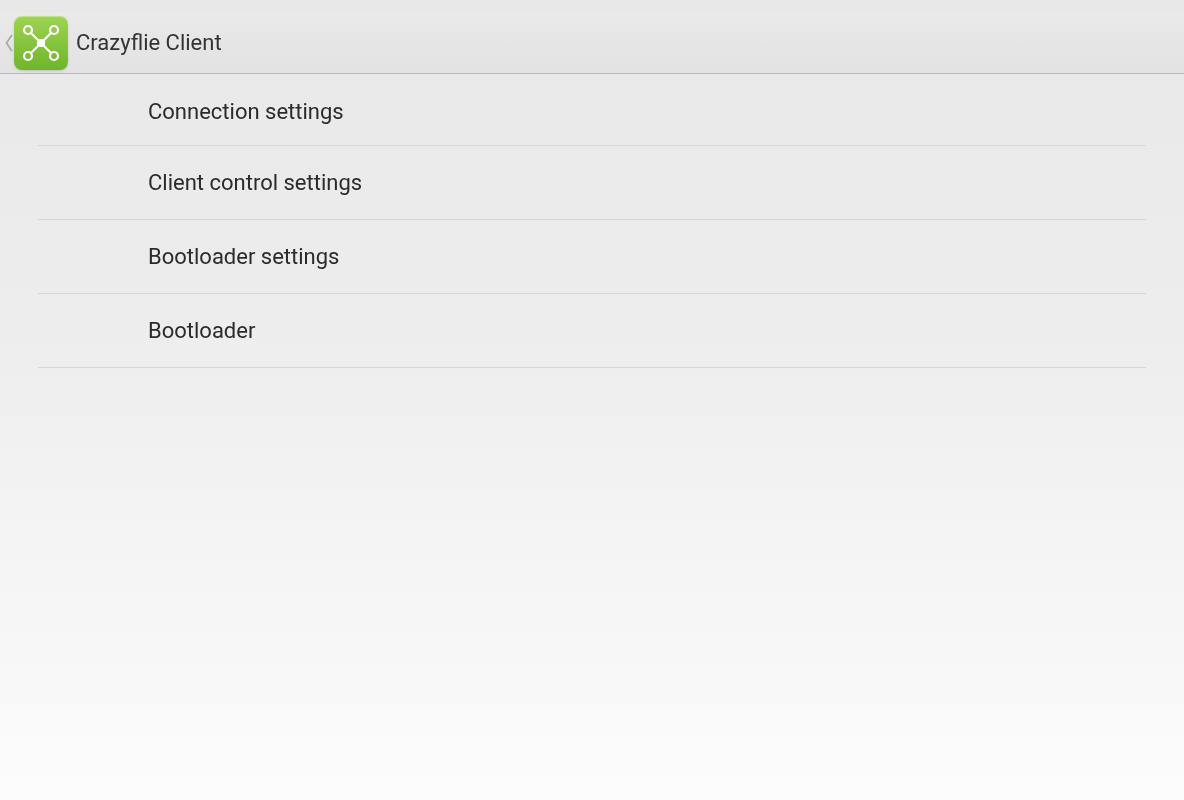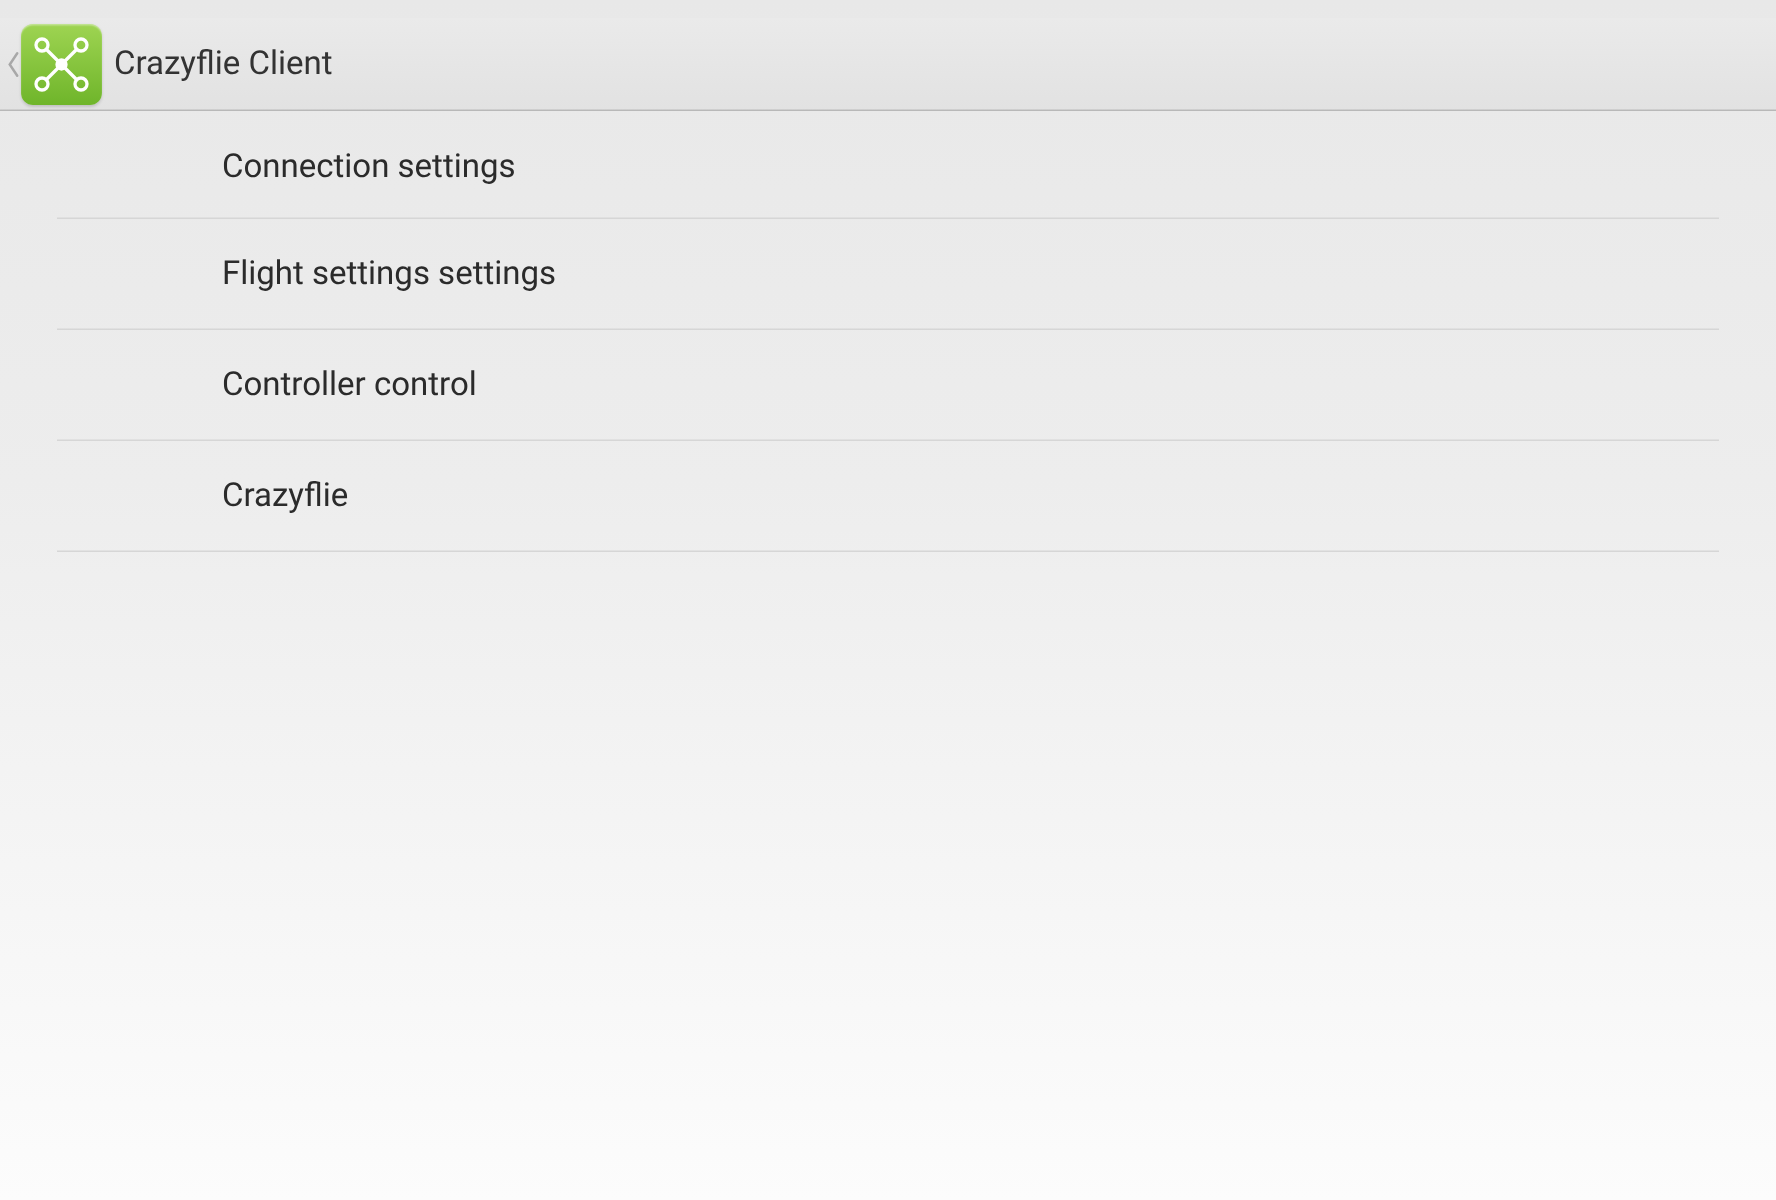--- a/index.html
+++ b/index.html
@@ -101,21 +101,21 @@
     </svg>
   </div>
   <span class="app-title">Crazyflie Client</span>
 </div>
 
 <div class="settings-list">
   <div class="list-item">
     <span class="list-item-label">Connection settings</span>
   </div>
   <div class="list-item">
-    <span class="list-item-label">Flight settings settings</span>
+    <span class="list-item-label">Client control settings</span>
   </div>
   <div class="list-item">
-    <span class="list-item-label">Controller control</span>
+    <span class="list-item-label">Bootloader settings</span>
   </div>
   <div class="list-item">
-    <span class="list-item-label">Crazyflie</span>
+    <span class="list-item-label">Bootloader</span>
   </div>
 </div>
 
 </body></html>

